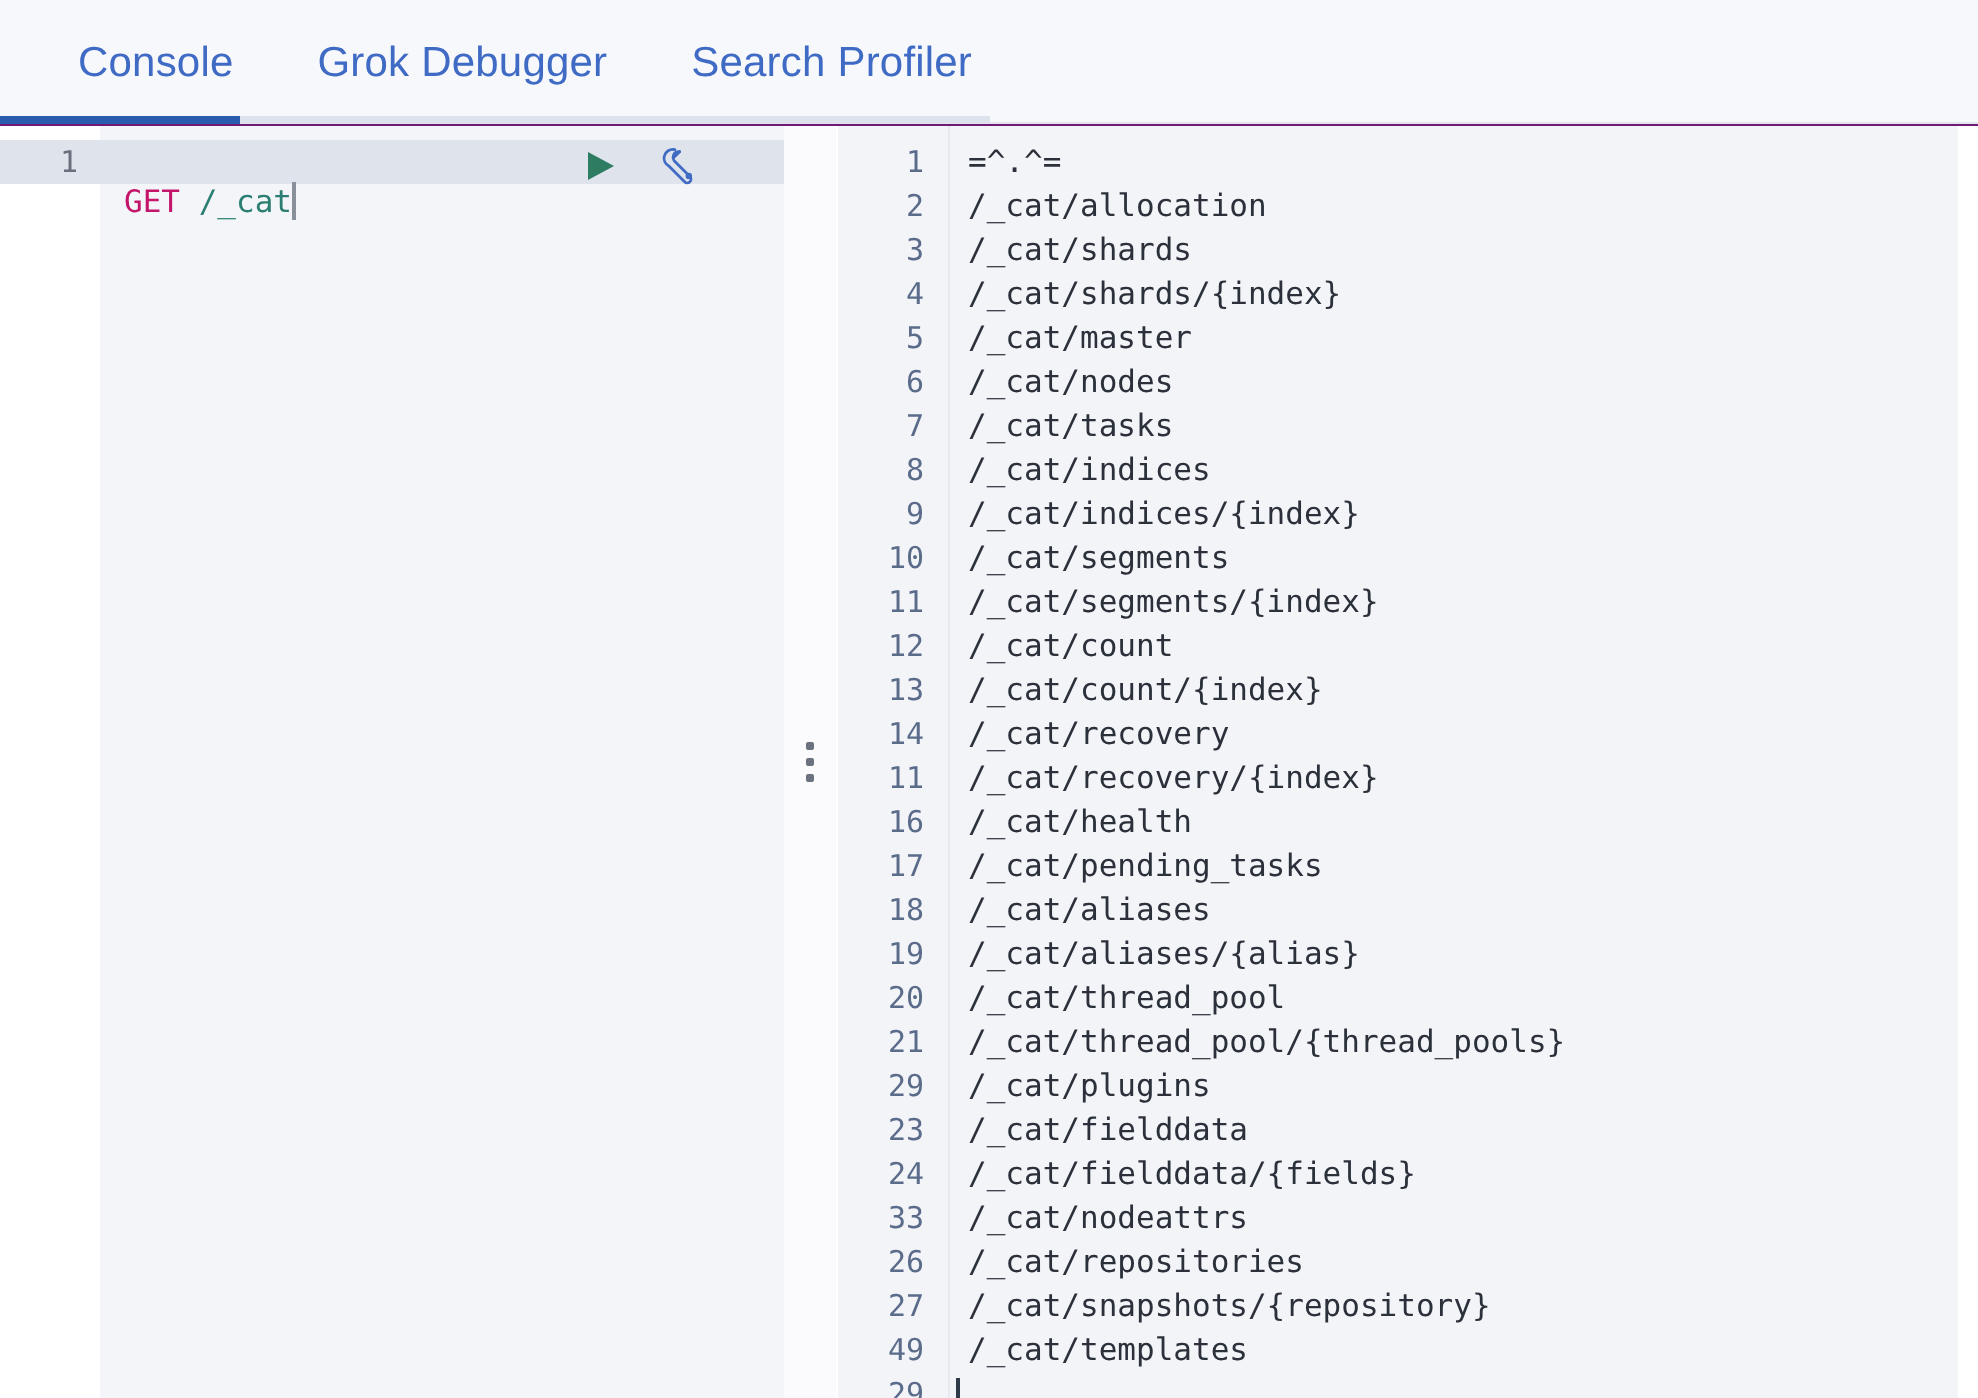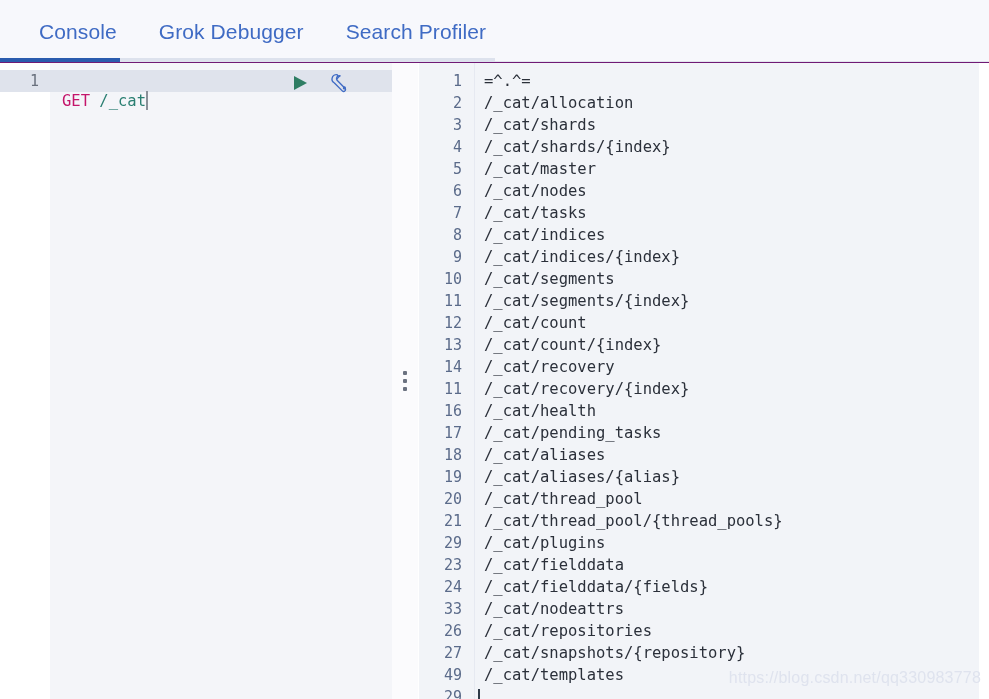--- a/index.html
+++ b/index.html
@@ -427,14 +427,13 @@
           </div>
         <div class="code"><div class="ln">=^.^=</div><div class="ln">/_cat/allocation</div><div class="ln">/_cat/shards</div><div class="ln">/_cat/shards/{index}</div><div class="ln">/_cat/master</div><div class="ln">/_cat/nodes</div><div class="ln">/_cat/tasks</div><div class="ln">/_cat/indices</div><div class="ln">/_cat/indices/{index}</div><div class="ln">/_cat/segments</div><div class="ln">/_cat/segments/{index}</div><div class="ln">/_cat/count</div><div class="ln">/_cat/count/{index}</div><div class="ln">/_cat/recovery</div><div class="ln">/_cat/recovery/{index}</div><div class="ln">/_cat/health</div><div class="ln">/_cat/pending_tasks</div><div class="ln">/_cat/aliases</div><div class="ln">/_cat/aliases/{alias}</div><div class="ln">/_cat/thread_pool</div><div class="ln">/_cat/thread_pool/{thread_pools}</div><div class="ln">/_cat/plugins</div><div class="ln">/_cat/fielddata</div><div class="ln">/_cat/fielddata/{fields}</div><div class="ln">/_cat/nodeattrs</div><div class="ln">/_cat/repositories</div><div class="ln">/_cat/snapshots/{repository}</div><div class="ln">/_cat/templates</div><div class="ln">&nbsp;</div></div>
       </div>
       <div class="right-gutter-sep"></div>
       <div class="right-caret" style="top: 626px;"></div>
     </div>
 
     <div class="right-filler"></div>
   </div>
 
-  <div class="watermark">https://blog.csdn.net/qq330983778</div>
 </div>
 
 </body></html>

